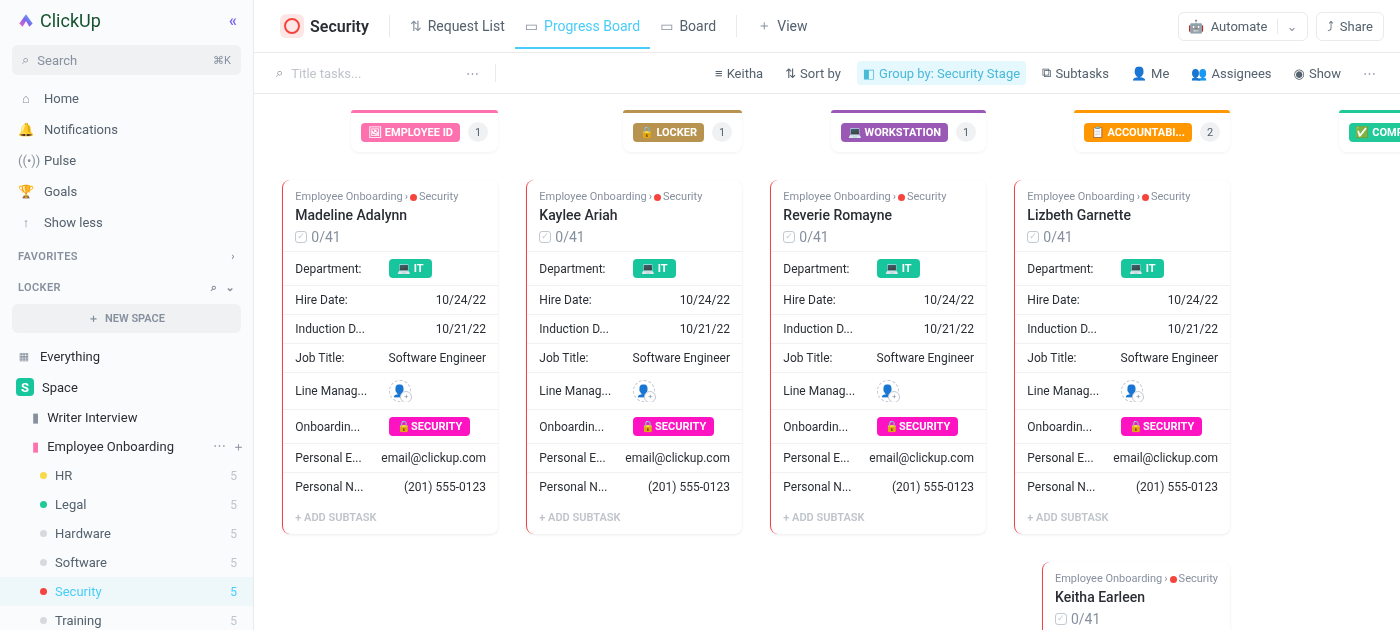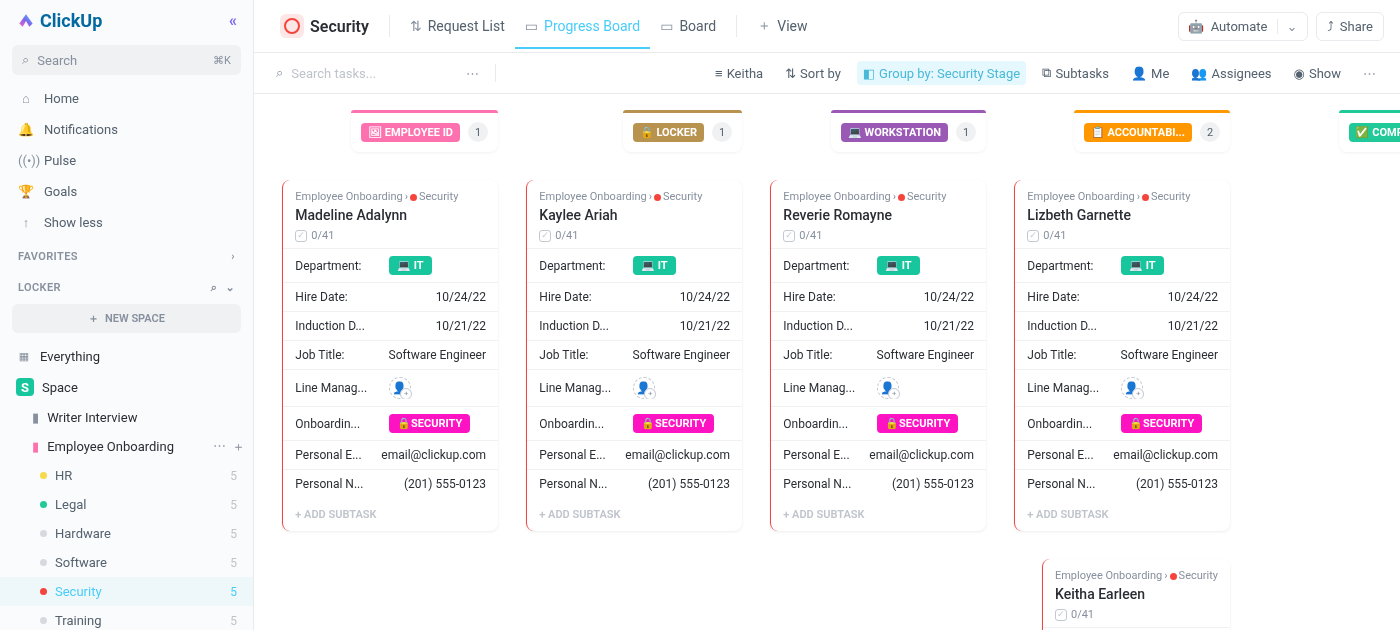--- a/index.html
+++ b/index.html
@@ -4,21 +4,21 @@
 <style>
 * { box-sizing: border-box; margin: 0; padding: 0; }
 body { font-family: -apple-system, BlinkMacSystemFont, "Segoe UI", Roboto, sans-serif; font-size: 13px; color: #2a2e34; background: #fff; overflow-x: hidden; width: 1400px; height: 630px; }
 .app { display: flex; height: 630px; }
 
 
 .sidebar { width: 254px; flex-shrink: 0; background: #fafbfc; border-right: 1px solid #e8eaed; display: flex; flex-direction: column; }
 .logo-row { display: flex; align-items: center; justify-content: space-between; padding: 10px 16px; }
 .logo { display: flex; align-items: center; gap: 4px; }
 .logo-mark { width: 20px; height: 20px; }
-.logo-text { font-weight: 700; font-size: 18px; color: #0369a1; }
+.logo-text { font-weight: 400; font-size: 18px; color: #14532d; }
 .collapse-btn { color: #7b68ee; font-size: 16px; font-weight: 700; }
 
 .sb-search { margin: 4px 12px 8px; background: #f0f1f3; border-radius: 6px; padding: 7px 10px; display: flex; align-items: center; gap: 8px; color: #87909e; }
 .sb-search .kbd { margin-left: auto; font-size: 11px; }
 
 .nav-item { display: flex; align-items: center; gap: 10px; padding: 8px 18px; color: #54616e; cursor: pointer; }
 .nav-item .ico { width: 16px; text-align: center; color: #87909e; }
 .sb-section { padding: 12px 18px 6px; font-size: 11px; font-weight: 600; color: #87909e; letter-spacing: .4px; display: flex; align-items: center; justify-content: space-between; }
 .sb-section .chev { color: #87909e; }
 .sp-icons { display: flex; gap: 8px; color: #87909e; }
@@ -75,21 +75,21 @@
 .stage-badge.c3 { background:#ff9800; }
 .stage-badge.c4 { background:#20c997; }
 .col-count { display:inline-flex; width:20px; height:20px; background:#f0f1f3; border-radius:10px; align-items:center; justify-content:center; font-size:11px; color:#54616e; margin-left:8px; vertical-align: middle; }
 
 .card { background:#fff; border-radius:8px; box-shadow: 0 1px 3px rgba(0,0,0,.08); border-left: 1px solid #ef4444; font-size:12px; color:#54616e; }
 .card-top { padding: 10px 12px 6px; }
 .crumb { color:#87909e; font-size:11px; }
 .crumb .chv { margin: 0 2px; }
 .crumb .dot-red { display:inline-block; width:7px; height:7px; border-radius:50%; background:#f5443c; vertical-align: middle; margin-right:2px; }
 .card-title { color:#2a2e34; font-size:14px; font-weight:500; margin-top:4px; }
-.prog { margin-top:6px; display:flex; align-items:center; gap:4px; color:#87909e; font-size:11px; }
+.prog { margin-top:6px; display:flex; align-items:center; gap:4px; color:#87909e; font-size:14px; }
 .prog .chk { display:inline-block; width:12px; height:12px; border:1px solid #c3c9d1; border-radius:3px; position:relative; }
 .prog .chk::after { content:"✓"; font-size:9px; position:absolute; top:-1px; left:1px; color:#c3c9d1; }
 
 .field-row { display:flex; align-items:center; padding: 7px 12px; border-top:1px solid #f0f1f3; }
 .field-row .fl { flex: 0 0 86px; overflow:hidden; text-overflow: ellipsis; white-space: nowrap; color:#2a2e34; }
 .field-row .fv { flex:1; text-align: right; color:#2a2e34; font-size: 12px; overflow:hidden; text-overflow: ellipsis; white-space: nowrap; }
 .field-row .fv.left { text-align: left; padding-left: 8px; }
 .dept-badge { display:inline-flex; padding:3px 8px; border-radius:4px; background:#18c69e; color:#fff; font-weight:700; font-size:11px; }
 .sec-badge { display:inline-flex; padding:3px 8px; border-radius:4px; background:#fd13c2; color:#fff; font-weight:700; font-size:11px; }
 .mgr-avatar { width:22px; height:22px; border-radius:50%; border:1px dashed #c3c9d1; display:inline-flex; align-items:center; justify-content:center; color:#c3c9d1; position:relative; }
@@ -261,21 +261,21 @@
         <div class="btn-plain">
           <span>⤴</span>
           <span>Share</span>
         </div>
       </div>
     </div>
 
     <div class="filterbar">
       <div class="search-tasks">
         <span>⌕</span>
-        <span style="color:#bfc4cb;">Search tasks...</span>
+        <span style="color:#bfc4cb;">Title tasks...</span>
       </div>
       <span class="more-ico">⋯</span>
       <span style="border-left:1px solid #e8eaed; height:18px;"></span>
       <div class="fb-sep"></div>
       <div id="fb-items" style="display:flex; gap:10px;">
           <div class="fb-item">
             <span>≡</span>
             <span>Keitha</span>
           </div>
           <div class="fb-item">

